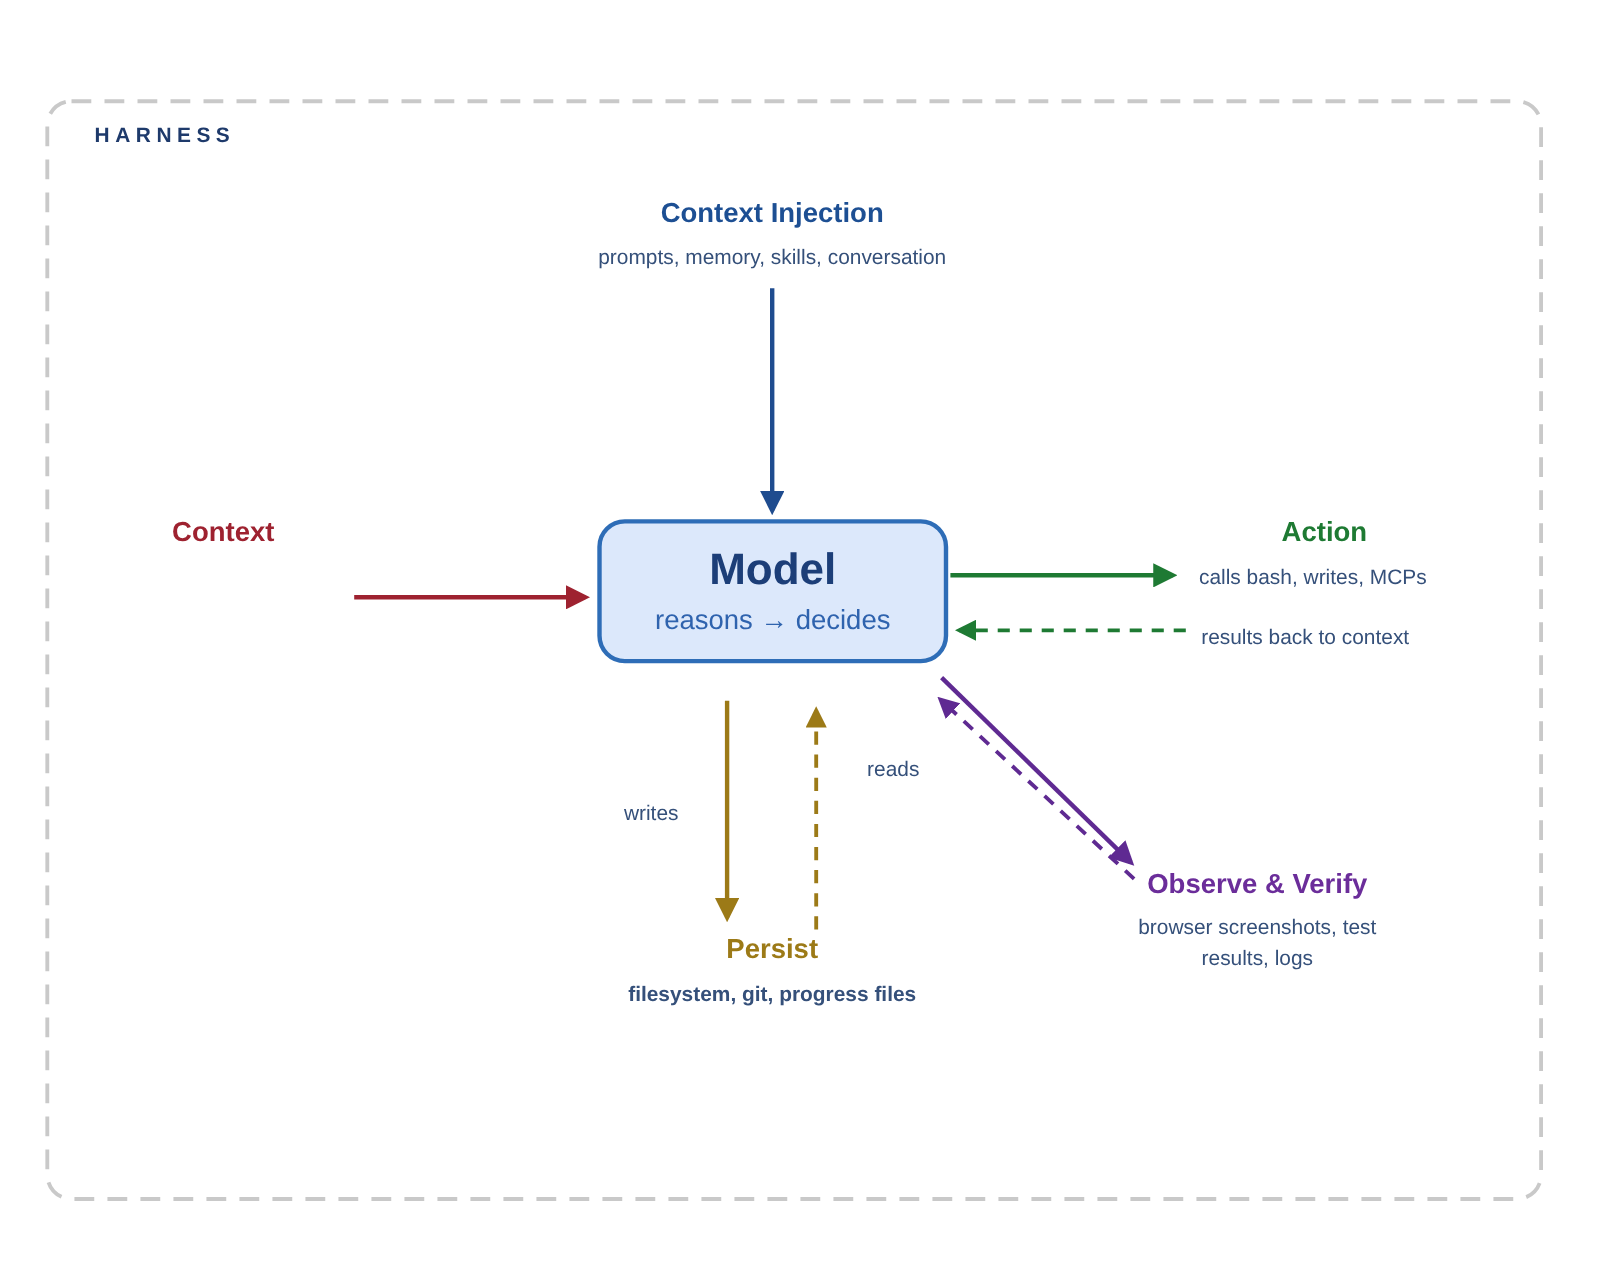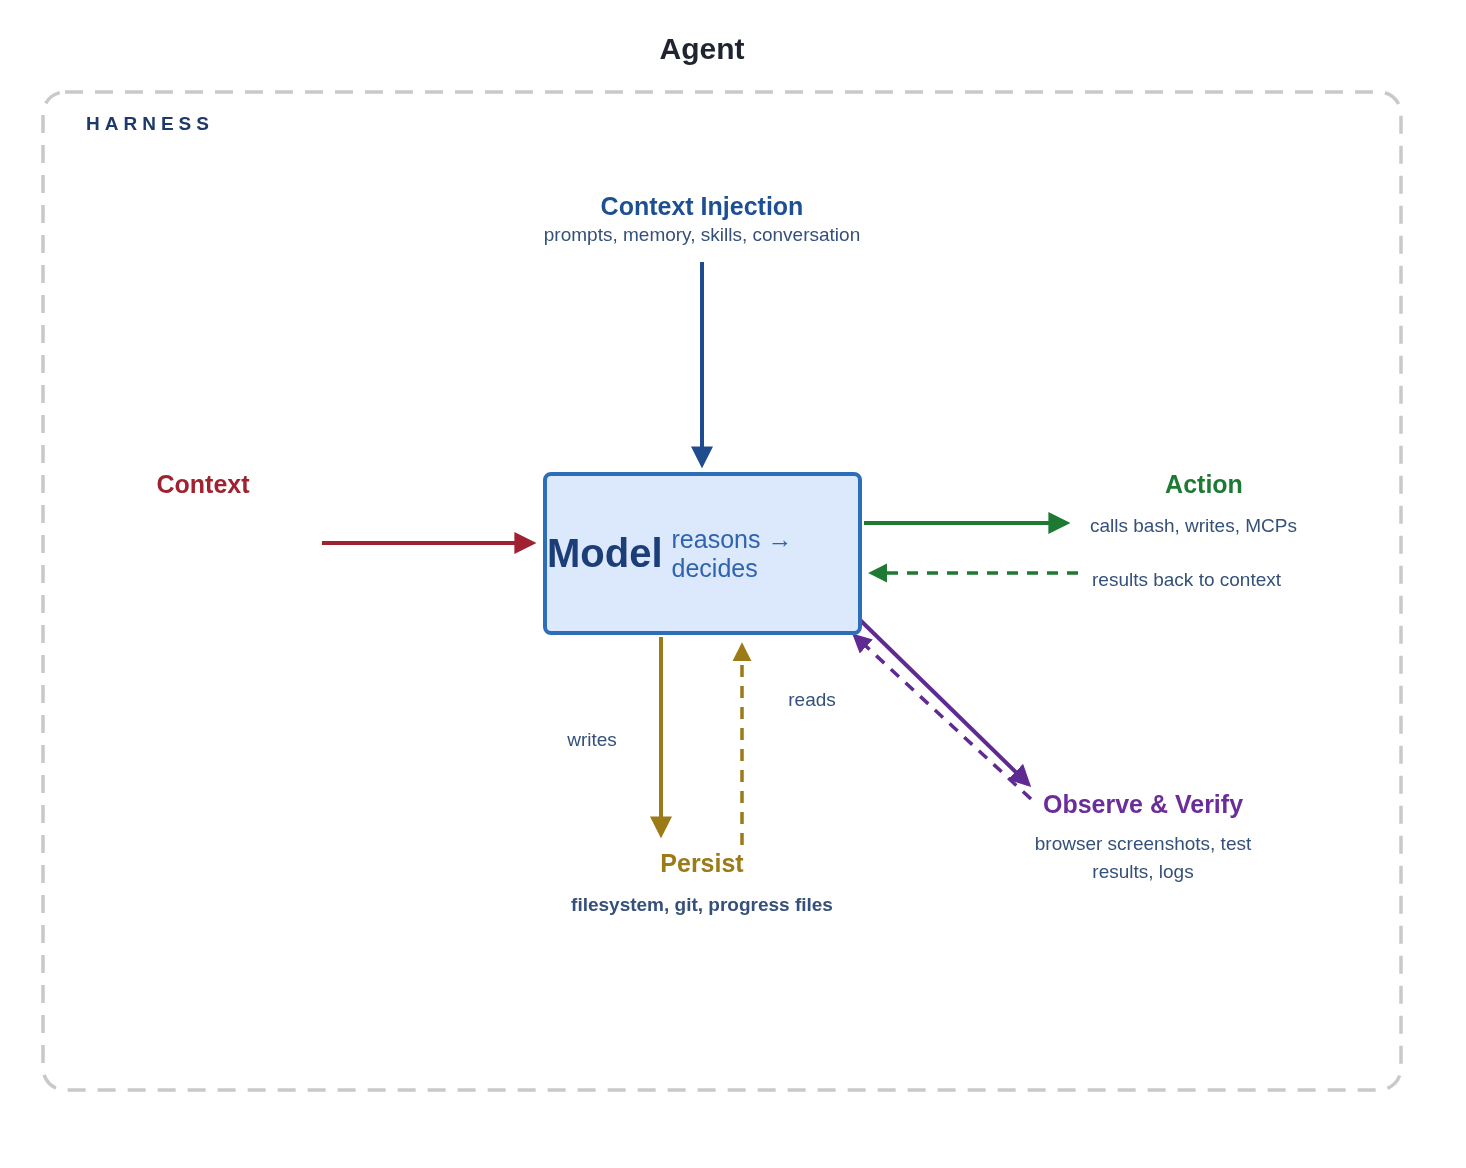--- a/index.html
+++ b/index.html
@@ -29,39 +29,39 @@
     left: 86px; top: 113px;
     font-size: 19px; font-weight: bold; letter-spacing: 5px;
     color: #1e3a6b;
   }
   .section-title {
     font-size: 25px; font-weight: bold;
   }
   .sub {
     font-size: 19px; color: #35507a; line-height: 28px;
   }
-  .ctx-title   { left: 502px; top: 192px; width: 400px; color: #1d4f93; }
+  .ctx-title   { left: 502px; top: 180px; width: 400px; color: #1d4f93; }
   .ctx-sub     { left: 452px; top: 221px; width: 500px; }
   .control-title { left: 103px; top: 470px; width: 200px; color: #9e2230; }
   .control-sub   { left: 58px;  top: 510px; width: 290px; }
   .action-title  { left: 1104px; top: 470px; width: 200px; color: #1e7a33; }
   .action-out    { left: 1090px; top: 512px; white-space: nowrap; }
   .action-ret    { left: 1092px; top: 566px; white-space: nowrap; }
   .writes-label  { left: 532px; top: 726px; width: 120px; }
   .reads-label   { left: 752px; top: 686px; width: 120px; }
   .persist-title { left: 602px; top: 849px; width: 200px; color: #9c7a17; }
   .persist-sub   { left: 527px; top: 891px; width: 350px; font-weight: bold; }
   .obs-title     { left: 1002px; top: 790px; width: 282px; color: #6b2d9a; }
   .obs-sub       { left: 1007px; top: 830px; width: 272px; }
   .model-box {
-    left: 543px; top: 472px; width: 319px; height: 163px;
+    left: 543px; top: 472px; width: 319px; height: 131px;
     background: #dce8fb;
     border: 4px solid #2e6db7;
-    border-radius: 8px;
-    display: flex; 
+    border-radius: 25px;
+    display: flex; flex-direction: column;
     align-items: center; justify-content: center;
     gap: 9px;
   }
   .model-title {
     font-size: 40px; font-weight: bold; color: #1c3e78;
   }
   .model-sub {
     font-size: 25px; color: #2f63ae;
   }
 </style>
@@ -101,21 +101,20 @@
 
     <line x1="661" y1="637" x2="661" y2="834" stroke="#9c7a17" stroke-width="4" marker-end="url(#ah-olive)"></line>
 
     <line x1="742" y1="845" x2="742" y2="646" stroke="#9c7a17" stroke-width="3.5" stroke-dasharray="12 9" marker-end="url(#ah-olive)"></line>
 
     <line x1="856" y1="616" x2="1028" y2="784" stroke="#5f2a92" stroke-width="4" marker-end="url(#ah-purple)"></line>
 
     <line x1="1031" y1="799" x2="855" y2="636" stroke="#5f2a92" stroke-width="3.5" stroke-dasharray="11 9" marker-end="url(#ah-purple)"></line>
   </svg>
 
-  <div class="abs page-title">Agent</div>
 
   <div class="abs harness-label">HARNESS</div>
 
   <div class="abs center section-title ctx-title">Context Injection</div>
   <div class="abs center sub ctx-sub">prompts, memory, skills, conversation</div>
 
   <div class="abs center section-title control-title">Context</div>
 
   <div class="abs model-box">
     <div class="model-title">Model</div>

